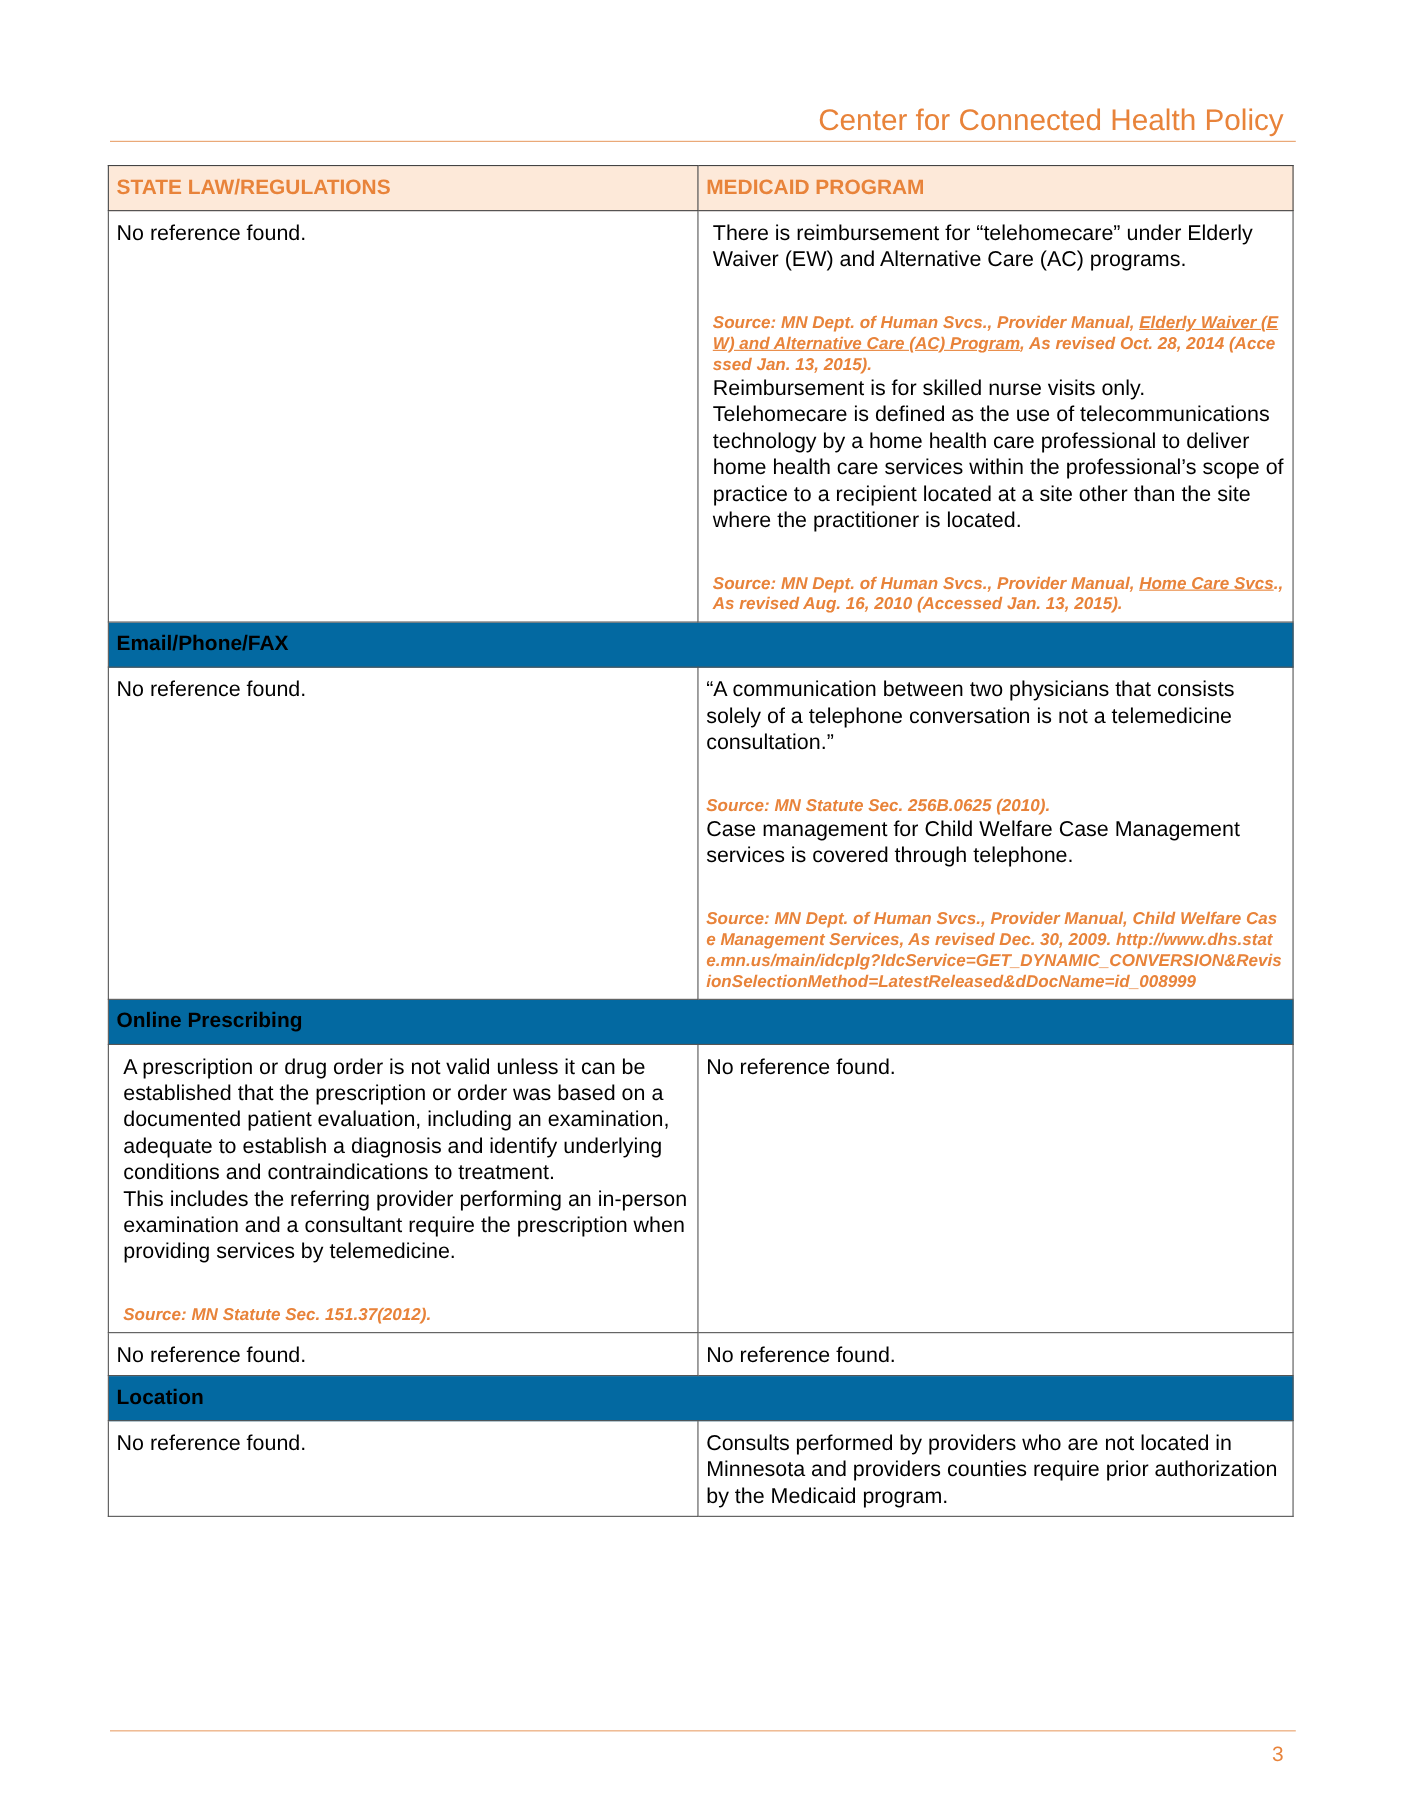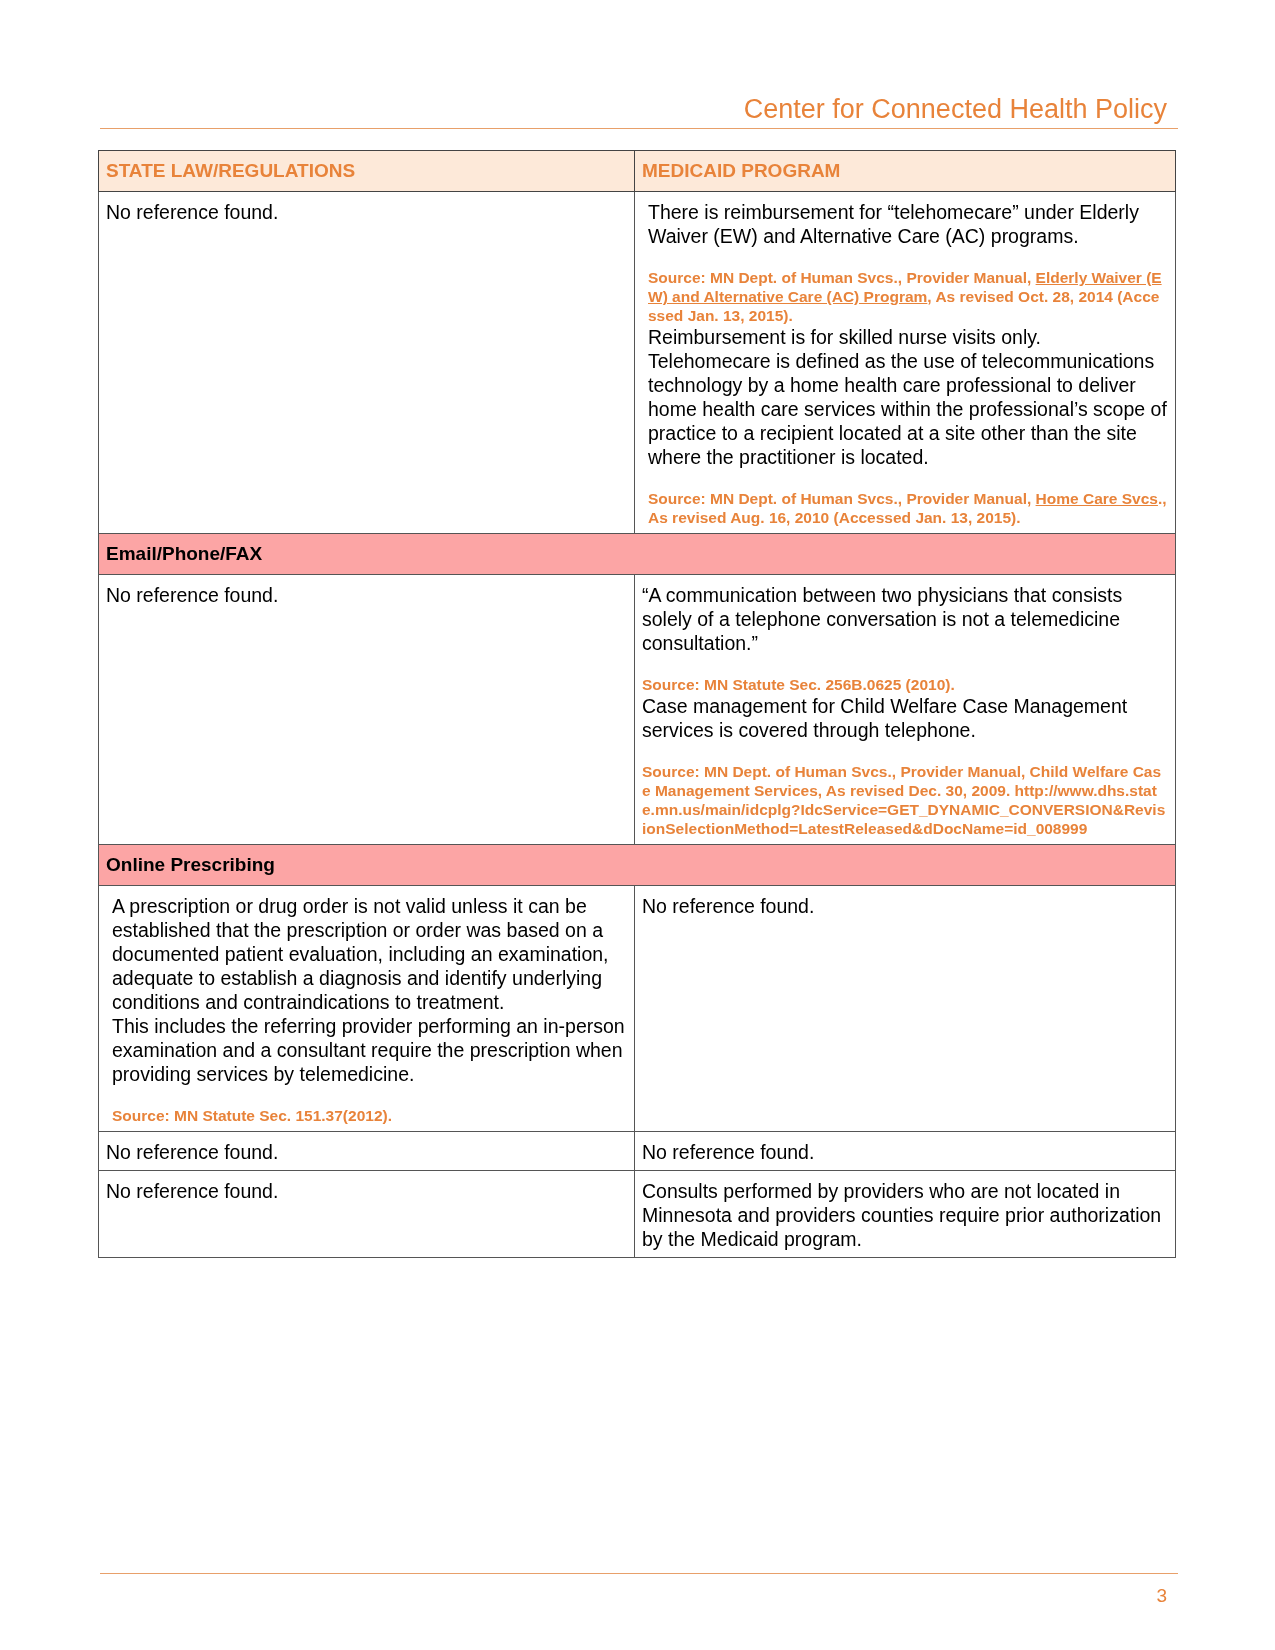--- a/index.html
+++ b/index.html
@@ -16,24 +16,24 @@
   .rule.bottom { top: 1573px; }
   .page-num { position: absolute; right: 108px; top: 1585px; font-size: 19px; color: #E8833A; }
 
   table.main {
     position: absolute; left: 98px; top: 150px; width: 1078px;
     border-collapse: collapse; font-size: 19.5px; line-height: 24px;
   }
   table.main td { border: 1px solid #555; vertical-align: top; padding: 8px 8px 6px 7px; }
   table.main td.col1 { width: 520px; }
   tr.head td { background: #FDE9D9; color: #E8833A; font-weight: bold; font-size: 19px; padding: 8px 7px; border-color: #444; }
-  tr.section td { background: #fca5a5; font-weight: bold; font-size: 19px; padding: 8px 7px; }
+  tr.section td { background: #0369a1; font-weight: bold; font-size: 19px; padding: 8px 7px; }
   p { margin: 0; }
   .gap { }
-  .src { color: #E8833A; font-weight: bold; font-size: 15.5px; line-height: 19px; margin-top: 20px; word-break: break-all; }
+  .src { color: #E8833A; font-weight: bold; font-style: italic; font-size: 15.5px; line-height: 19px; margin-top: 36px; word-break: break-all; }
   .src u { text-decoration: underline; }
   .indent { padding-left: 6px; }
 </style>
 </head>
 <body>
 
 <div class="header-title">Center for Connected Health Policy</div>
 <div class="rule top"></div>
 
 <table class="main">
@@ -82,20 +82,23 @@
       </div>
     </td>
     <td>
           <p>No reference found.</p>
         </td>
   </tr>
   <tr>
     <td class="col1">No reference found.</td>
     <td>No reference found.</td>
   </tr>
+  <tr class="section">
+    <td colspan="2">Location</td>
+  </tr>
   <tr>
     <td class="col1">No reference found.</td>
     <td>Consults performed by providers who are not located in Minnesota and providers counties require prior authorization by the Medicaid program.</td>
   </tr>
 </tbody>
   </table>
 
 <div class="rule bottom"></div>
 <div class="page-num">3</div>
 

